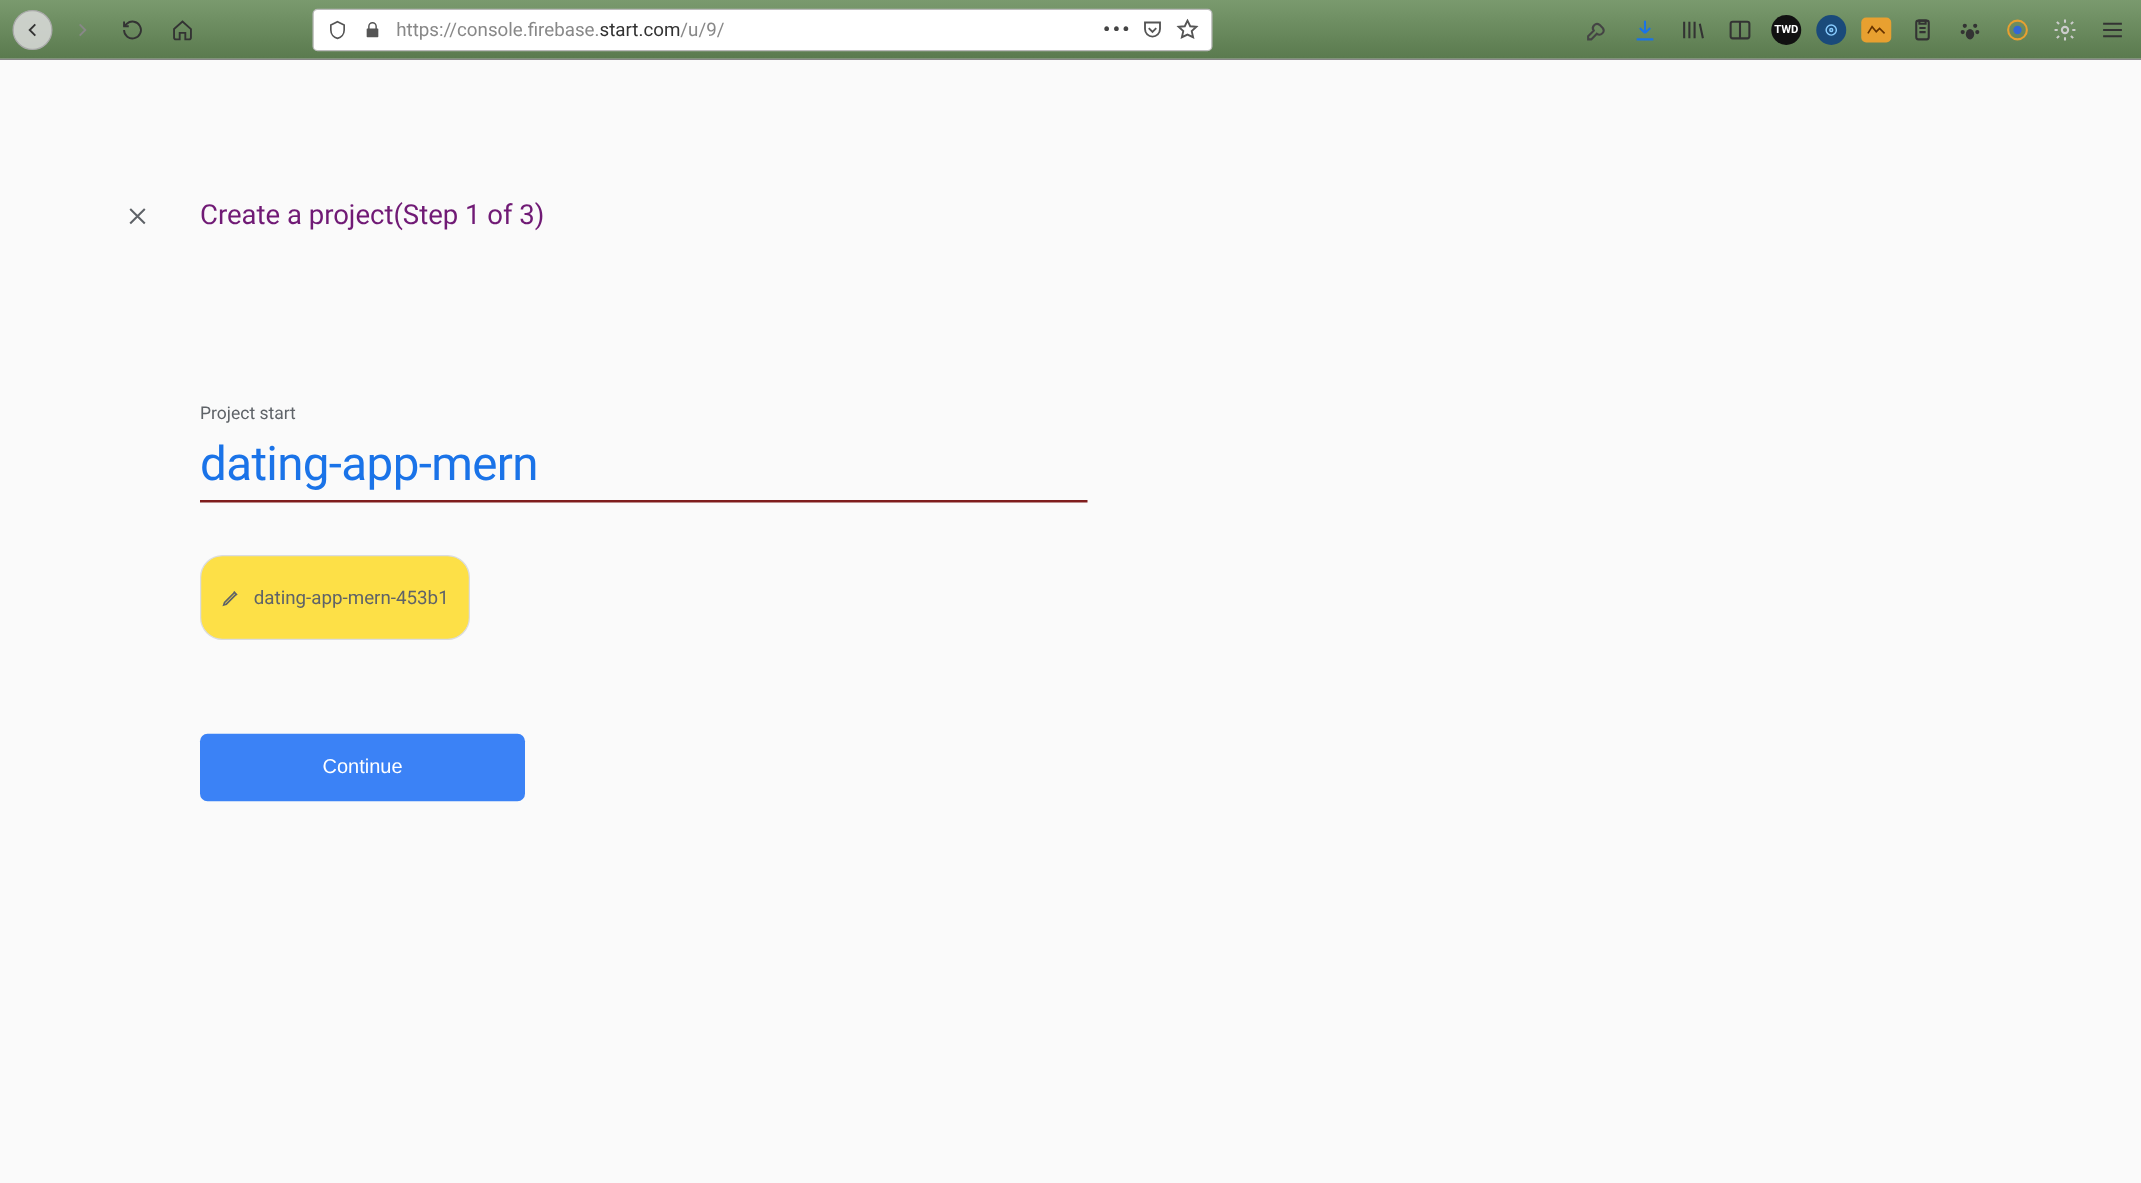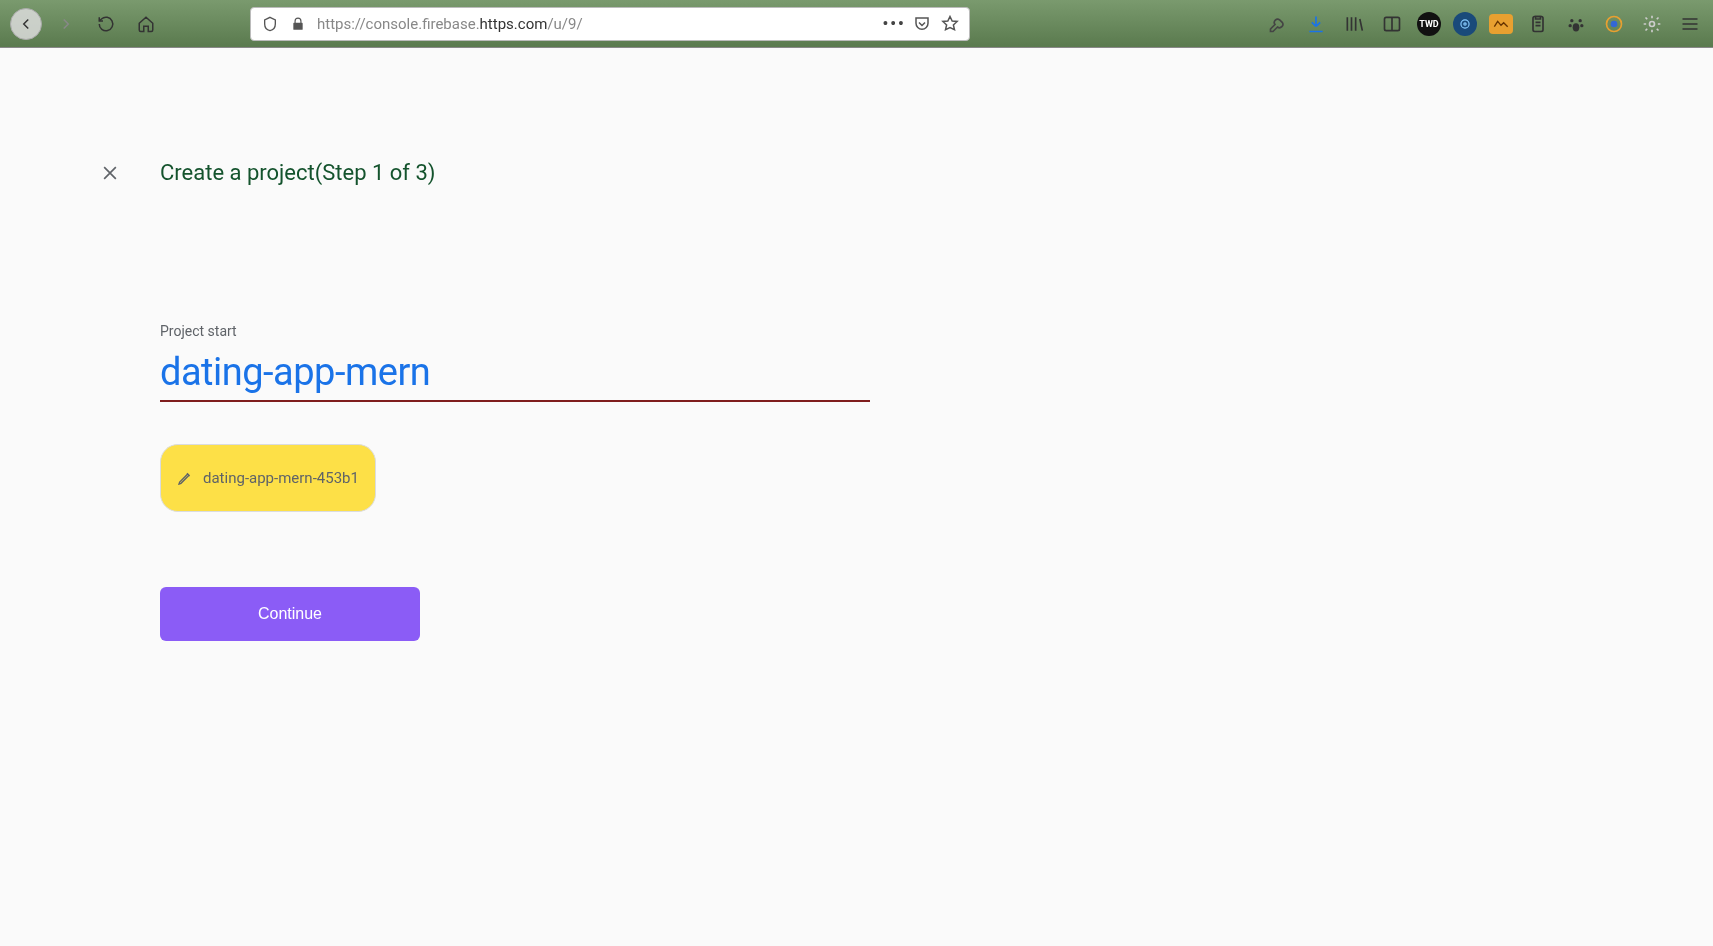--- a/index.html
+++ b/index.html
@@ -101,21 +101,21 @@
       gap: 40px;
     }
     .close-x {
       font-size: 22px;
       color: #5f6368;
       cursor: pointer;
       font-weight: 300;
     }
     .step-title {
       font-size: 22px;
-      color: #14532d;
+      color: #701a75;
       font-weight: 400;
     }
     .main-content {
       margin-left: 160px;
       margin-top: 155px;
       max-width: 720px;
     }
     .heading {
       font-size: 42px;
       font-weight: 400;
@@ -169,21 +169,21 @@
       padding: 24px 16px;
       margin-top: 42px;
       color: #5f6368;
       font-size: 15px;
       background: #fde047;
       cursor: pointer;
     }
     .continue-btn {
       display: block;
       margin-top: 75px;
-      background: #8b5cf6;
+      background: #3b82f6;
       color: #fff;
       border: none;
       border-radius: 6px;
       padding: 18px 0;
       width: 260px;
       font-size: 16px;
       font-weight: 500;
       cursor: pointer;
       text-align: center;
     }
@@ -220,21 +220,21 @@
       <svg width="16" height="16" viewBox="0 0 24 24" fill="none" stroke="#555" stroke-width="2">
           <path d="M12 2l8 4v6c0 5-3.5 9-8 10-4.5-1-8-5-8-10V6l8-4z"></path>
         </svg>
     </span>
     <span class="url-icon">
       <svg width="14" height="14" viewBox="0 0 24 24" fill="#555">
           <path d="M6 10V7a6 6 0 1 1 12 0v3h1a1 1 0 0 1 1 1v10a1 1 0 0 1-1 1H5a1 1 0 0 1-1-1V11a1 1 0 0 1 1-1h1zm2 0h8V7a4 4 0 1 0-8 0v3z"></path>
         </svg>
     </span>
     <span class="url-text">
-      <span>https://console.firebase.</span><span class="url-highlight">https.com</span><span>/u/9/</span>
+      <span>https://console.firebase.</span><span class="url-highlight">start.com</span><span>/u/9/</span>
     </span>
     <span class="url-icon" style="letter-spacing:2px;font-weight:bold;color:#444;">•••</span>
     <span class="url-icon">
       <svg width="18" height="18" viewBox="0 0 24 24" fill="none" stroke="#555" stroke-width="2">
           <path d="M4 4h16v7a8 8 0 0 1-16 0V4z"></path>
           <path d="M8 10l4 4 4-4"></path>
         </svg>
     </span>
     <span class="url-icon">
       <svg width="18" height="18" viewBox="0 0 24 24" fill="none" stroke="#555" stroke-width="2">

